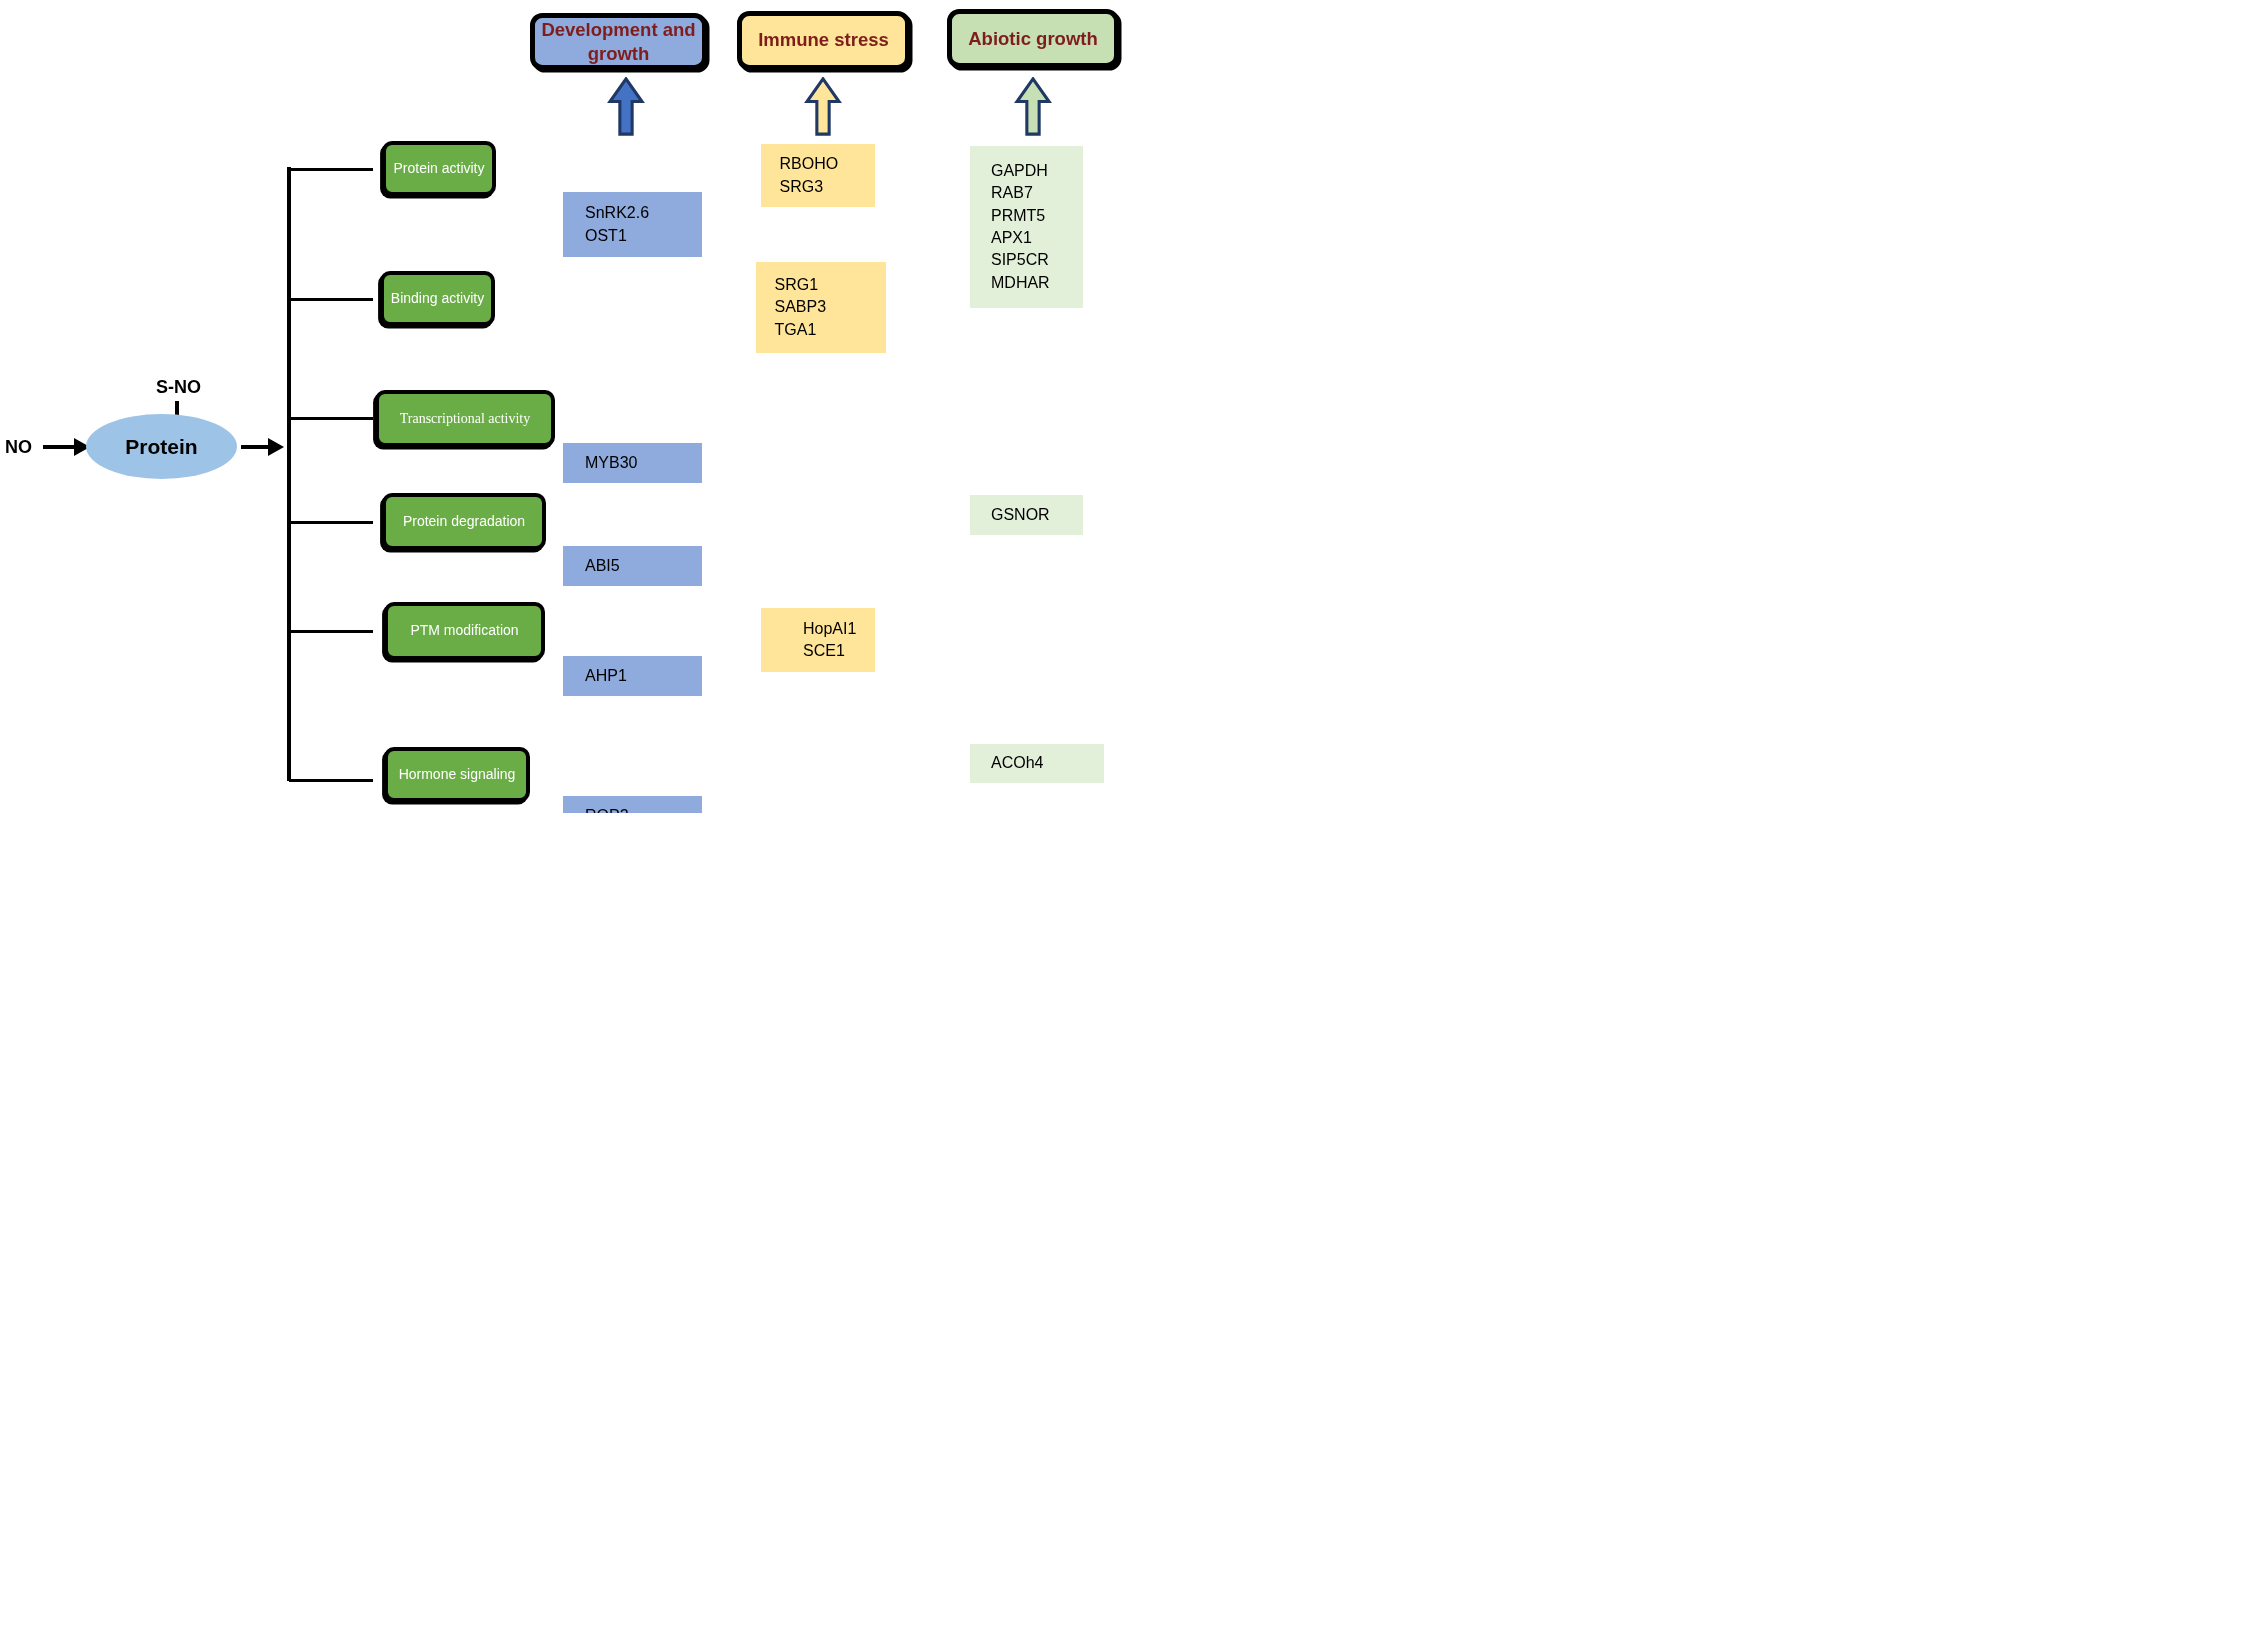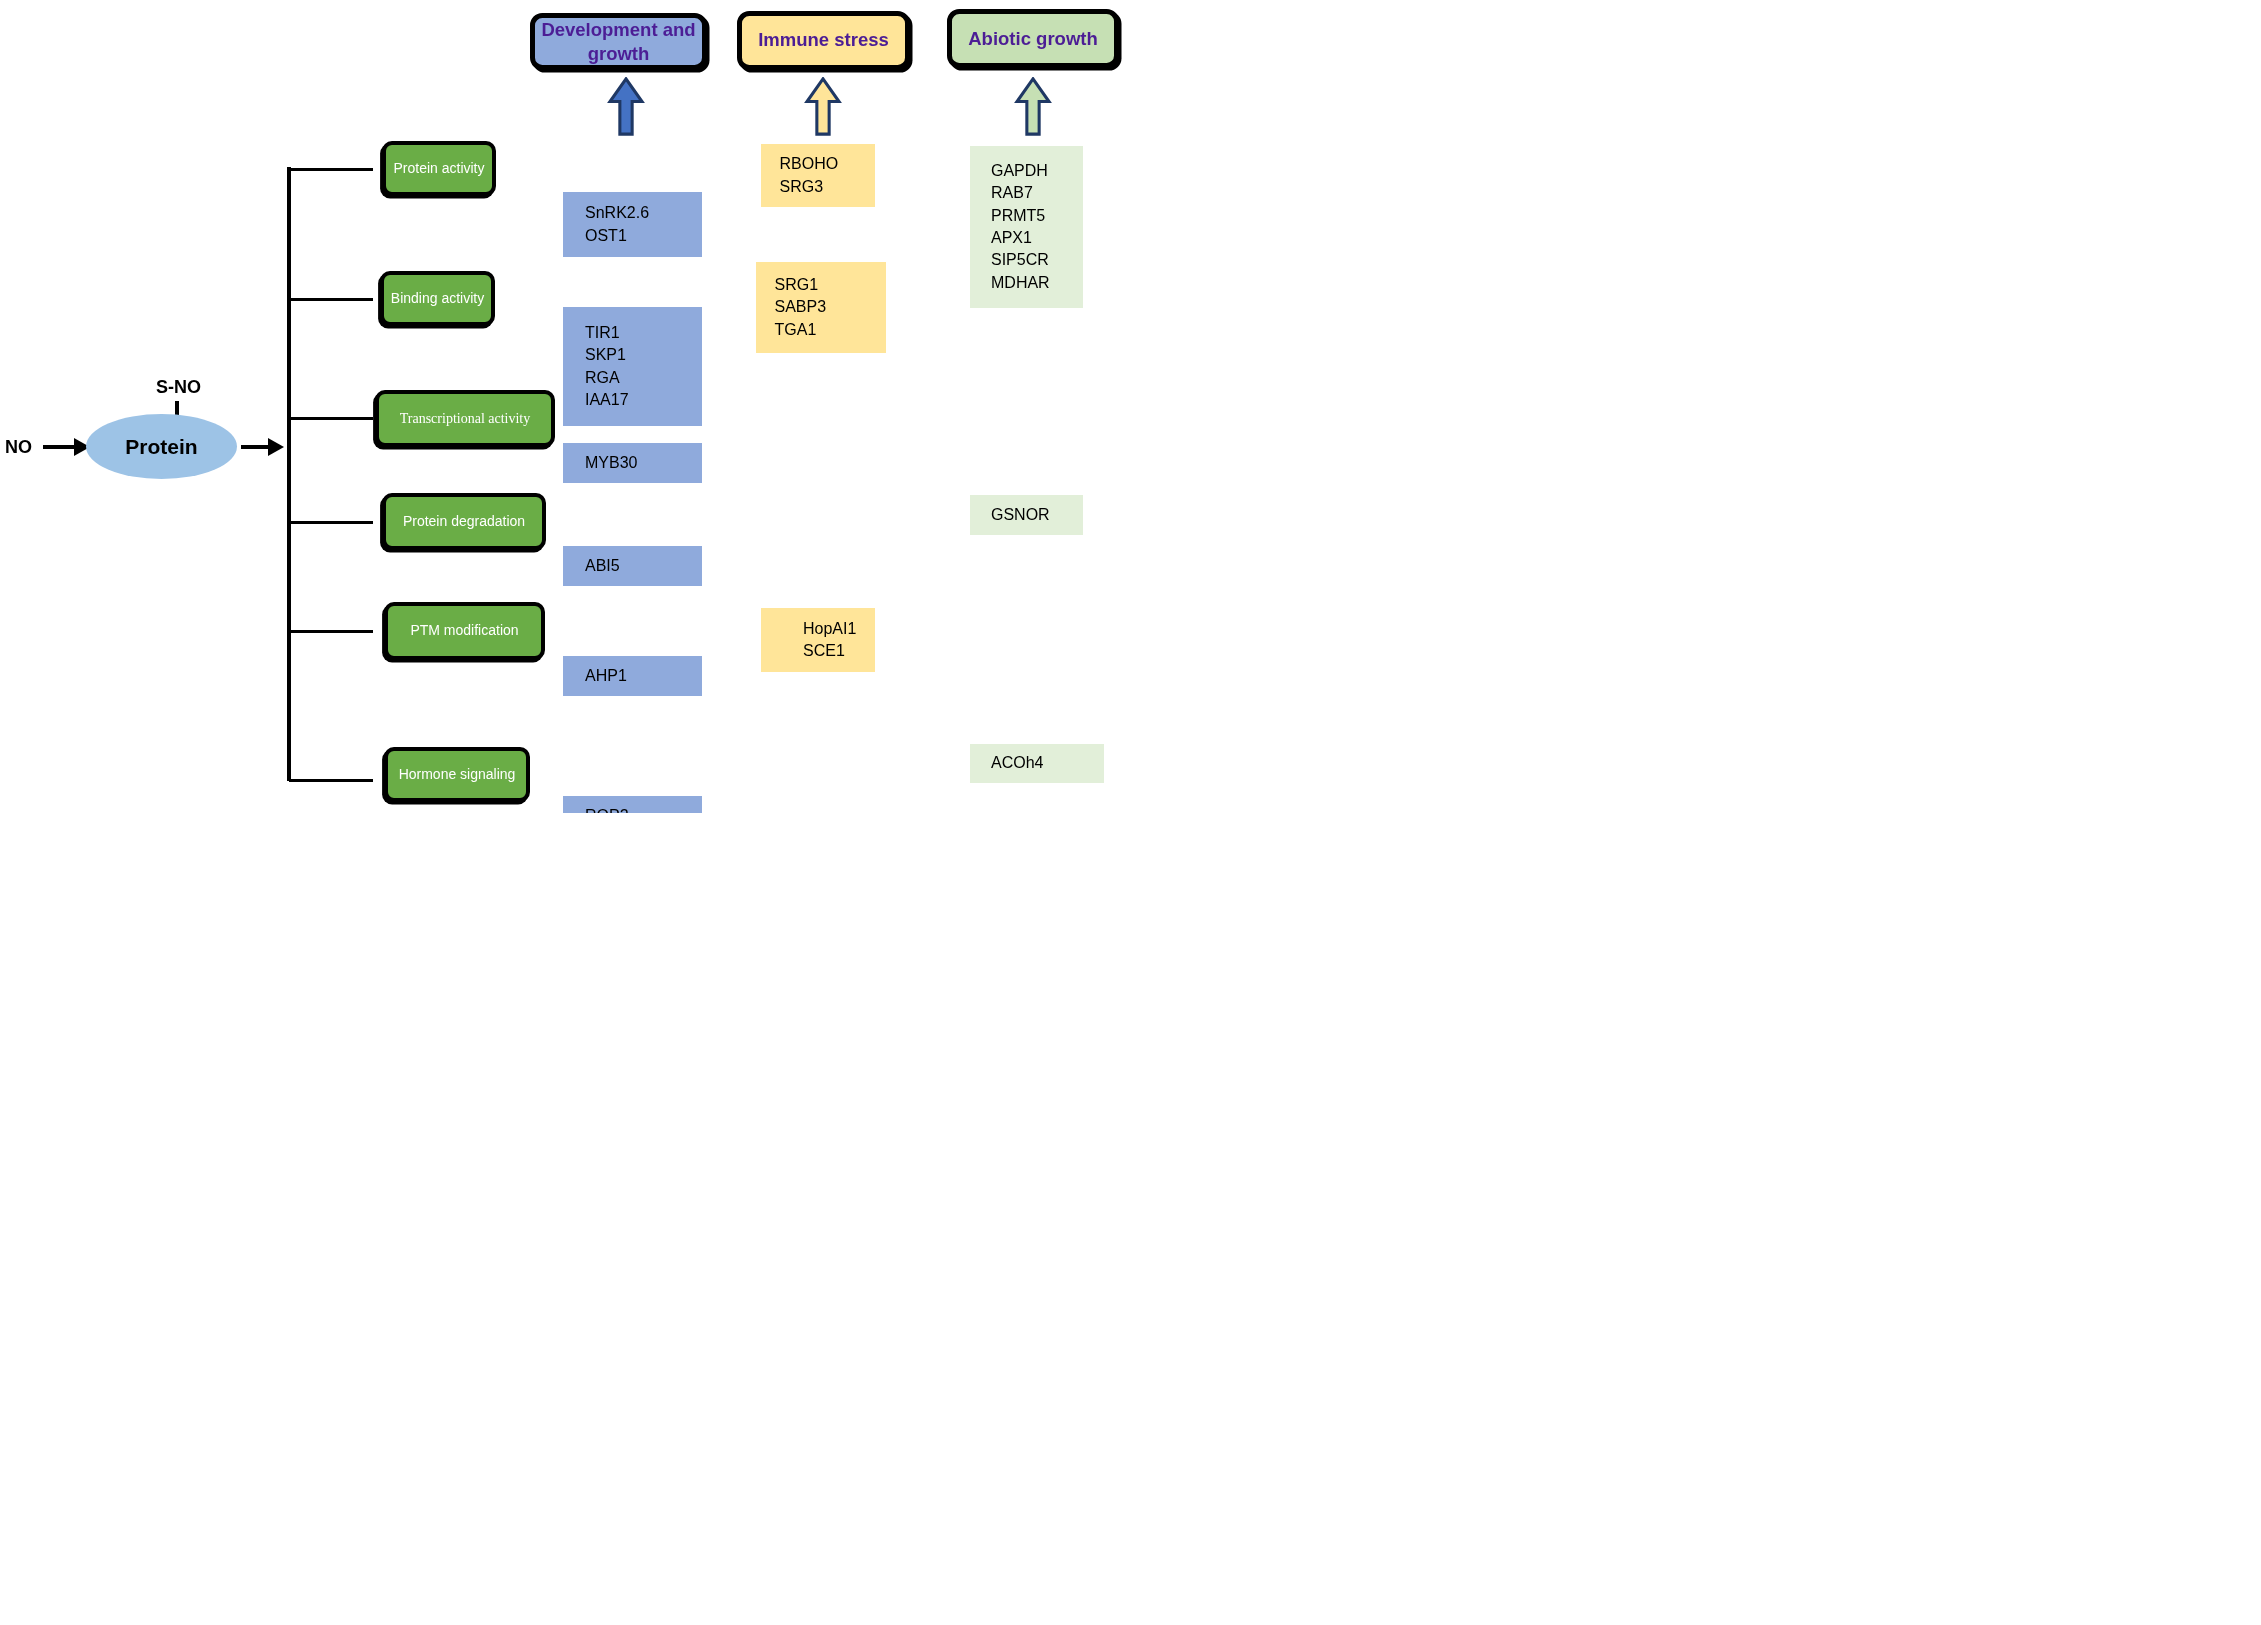--- a/index.html
+++ b/index.html
@@ -1,20 +1,20 @@
 <!DOCTYPE html>
 <html style="font-size:10px"><head>
 <meta charset="utf-8">
 <style>
   html,body{margin:0;padding:0;background:#ffffff;font-family:"Liberation Sans",sans-serif;}
   .canvas{position:relative;width:1131px;height:813px;background:#ffffff;overflow:hidden;}
 
   
   .hdr{position:absolute;display:flex;align-items:center;justify-content:center;
-       text-align:center;font-weight:bold;font-size:18.5px;line-height:1.25;color:#4c1d95;
+       text-align:center;font-weight:bold;font-size:18.5px;line-height:1.25;color:#7f1d1d;
        border:5px solid #000;border-radius:12.3px;box-shadow:2.5px 2.5px 0 #000;box-sizing:border-box;padding:0 5px;}
   .hdr-dev{background:#8faadc;}
   .hdr-imm{background:#ffe599;}
   .hdr-abi{background:#c6e0b4;}
 
   
   .cat{position:absolute;display:flex;align-items:center;justify-content:center;
        text-align:center;font-size:14px;line-height:1.25;color:#ffffff;
        background:#6aad46;border:4.3px solid #000;border-radius:10px;
        box-shadow:-1.9px 2.5px 0 #000;box-sizing:border-box;padding:0 3.7px;}
@@ -84,24 +84,20 @@
 
   <div class="cat" style="left:382px;top:141px;width:114px;height:55px;">Protein activity</div>
   <div class="cat" style="left:380px;top:271px;width:115px;height:55px;">Binding activity</div>
   <div class="cat" style="left:375px;top:390px;width:180px;height:57px;font-family:Liberation Serif, serif;">Transcriptional activity</div>
   <div class="cat" style="left:382px;top:493px;width:164px;height:57px;">Protein degradation</div>
   <div class="cat" style="left:384px;top:602px;width:161px;height:58px;">PTM modification</div>
   <div class="cat" style="left:384px;top:747px;width:146px;height:55px;">Hormone signaling</div>
 
   <div class="gene gene-blue" style="left:563px;top:144px;width:139px;height:65px;">SnRK2.6
 OST1</div>
-  <div class="gene gene-blue" style="left:563px;top:259px;width:139px;height:119px;">TIR1
-SKP1
-RGA
-IAA17</div>
   <div class="gene gene-blue" style="left:563px;top:395px;width:139px;height:40px;">MYB30</div>
   <div class="gene gene-blue" style="left:563px;top:498px;width:139px;height:40px;">ABI5</div>
   <div class="gene gene-blue" style="left:563px;top:608px;width:139px;height:40px;">AHP1</div>
   <div class="gene gene-blue" style="left:563px;top:748px;width:139px;height:40px;">ROP2</div>
 
   <div class="gene gene-yellow" style="left:761px;top:144px;width:114px;height:63px;">RBOHO
 SRG3</div>
   <div class="gene gene-yellow" style="left:756px;top:262px;width:130px;height:91px;">SRG1
 SABP3
 TGA1</div>

